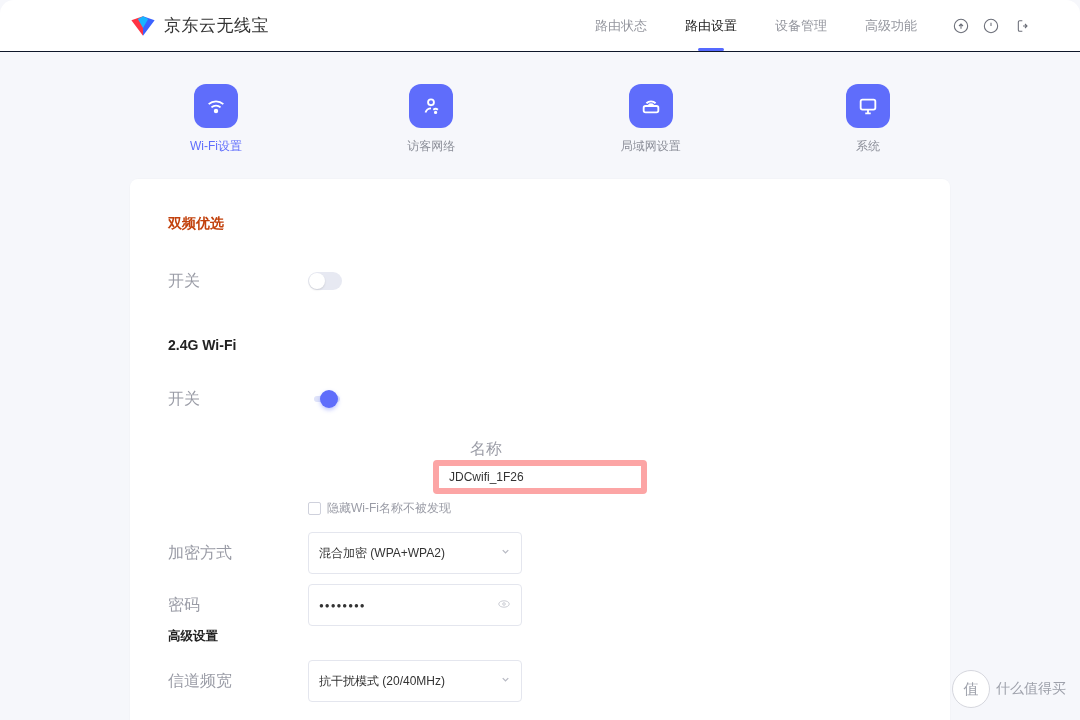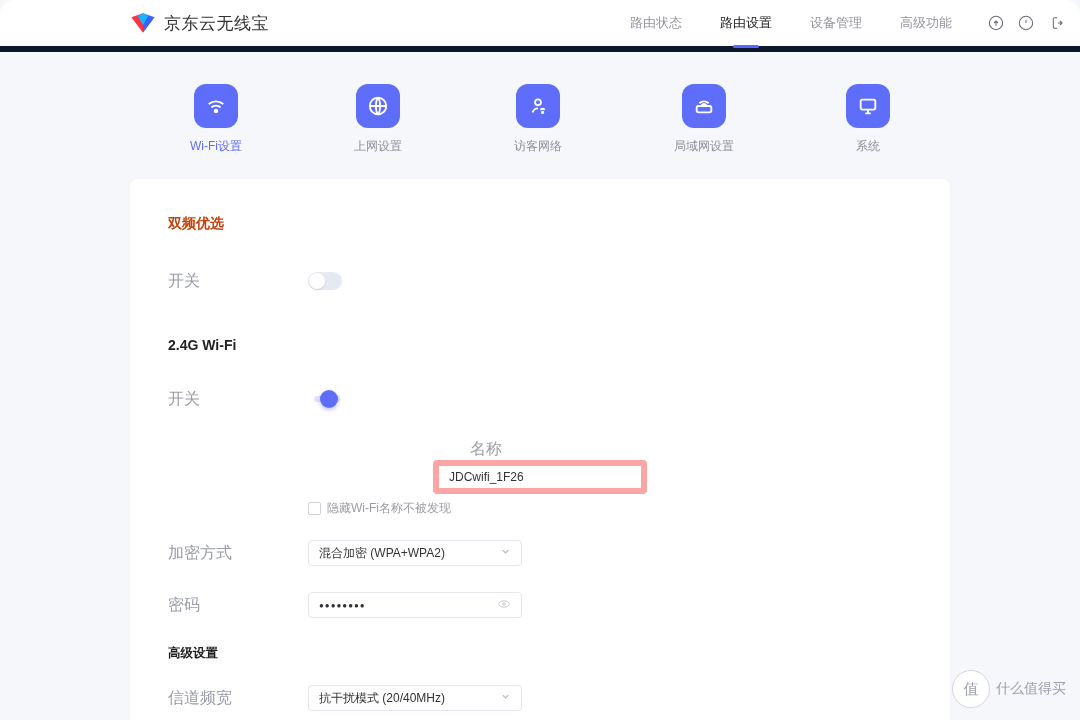--- a/index.html
+++ b/index.html
@@ -13,22 +13,22 @@
     color: #333;
     font-size: 13px;
     border-radius: 14px;
   }
   
   .topbar {
     height: 52px;
     background: #fff;
     display: flex;
     align-items: center;
-    padding: 0 16px 0 130px;
-    border-bottom: 6px solid #0f172a;
+    padding: 0 51px 0 130px;
+    border-bottom: 1px solid #0f172a;
   }
   .brand { display: flex; align-items: center; gap: 8px; }
   .brand-logo { width: 26px; height: 22px; }
   .brand-text { font-size: 17px; color: #333; font-weight: 400; letter-spacing: .5px;}
   .topnav { display: flex; gap: 38px; margin-left: auto; align-items: center; }
   .topnav a { font-size: 13px; color: #94969e; text-decoration: none; position: relative; }
   .topnav a.active { color: #222; }
   .topnav a.active::after {
     content: ""; position: absolute; left: 50%; transform: translateX(-50%);
     bottom: -16px; width: 26px; height: 3px; background: #5569ff; border-radius: 2px;
@@ -61,31 +61,31 @@
     height: 570px;
     box-shadow: 0 0 0 1px rgba(0,0,0,0.01);
   }
   .card-inner { padding: 0 38px 0 38px; }
   .sect-title { font-size:14px; font-weight:700; color:#c2410c; margin-bottom: 26px;}
   .row { display:flex; align-items:center; min-height: 44px; }
   .row + .row { margin-top: 6px; }
   .row .lab { width:140px; color:#9a9ca6; font-size:16px; }
   .block { margin-bottom: 34px; }
   .sub-title { font-size:14px; font-weight:700; color:#222; margin: 10px 0 24px; }
-  .adv-title { font-size:12.5px; font-weight:700; color:#222; margin: 18px 0 14px;}
+  .adv-title { font-size:12.5px; font-weight:700; color:#222; margin: 1px 0 14px;}
 
   
   .input {
     width: 214px; height: 34px;
     border:6px solid #fca5a5; border-radius: 4px;
     padding: 0 10px; font-size:12px; color:#333;
     background:#fff;
   }
   .select {
-    width:214px; height:26px; border:1px solid #e4e6ee; border-radius:4px;
+    width:214px; height:42px; border:1px solid #e4e6ee; border-radius:4px;
     display:flex; align-items:center; justify-content:space-between;
     padding:0 10px; font-size:12px; color:#333; background:#fff; cursor:pointer;
   }
   .chev { color:#b8bac4; }
   .chev svg{ width:11px; height:11px; }
   .eye { color:#c4c6ce; }
 
   .chk { display:flex; align-items:center; gap:6px; margin-top:6px; margin-left:140px; }
   .chk .box { width:13px; height:13px; border:1px solid #cfd1dc; border-radius:2px; background:#fff;}
   .chk .txt { font-size:12px; color:#9a9ca6; }
@@ -157,29 +157,20 @@
 <div class="tabs">
   <div class="tab active">
     <div class="box">
         <svg viewBox="0 0 24 24" fill="none" stroke="currentColor" stroke-width="2">
           <path d="M4 10a12 12 0 0 1 16 0"></path>
           <path d="M7 13.5a7.5 7.5 0 0 1 10 0"></path>
           <circle cx="12" cy="17.5" r="1.4" fill="currentColor"></circle>
         </svg>
       </div>
     <span class="lbl">Wi-Fi设置</span>
-  </div>
-  <div class="tab">
-    <div class="box">
-        <svg viewBox="0 0 24 24" fill="none" stroke="currentColor" stroke-width="2">
-          <circle cx="12" cy="12" r="9"></circle>
-          <path d="M3 12h18M12 3c3 3 3 15 0 18M12 3c-3 3-3 15 0 18"></path>
-        </svg>
-      </div>
-    <span class="lbl">上网设置</span>
   </div>
   <div class="tab">
     <div class="box">
         <svg viewBox="0 0 24 24" fill="none" stroke="currentColor" stroke-width="2">
           <circle cx="12" cy="8" r="3.2"></circle>
           <path d="M6 19c1-3 4-4.5 6-4.5"></path>
           <path d="M14.5 16a4 4 0 0 1 5 0"></path>
           <circle cx="17" cy="19" r=".8" fill="currentColor"></circle>
         </svg>
       </div>

